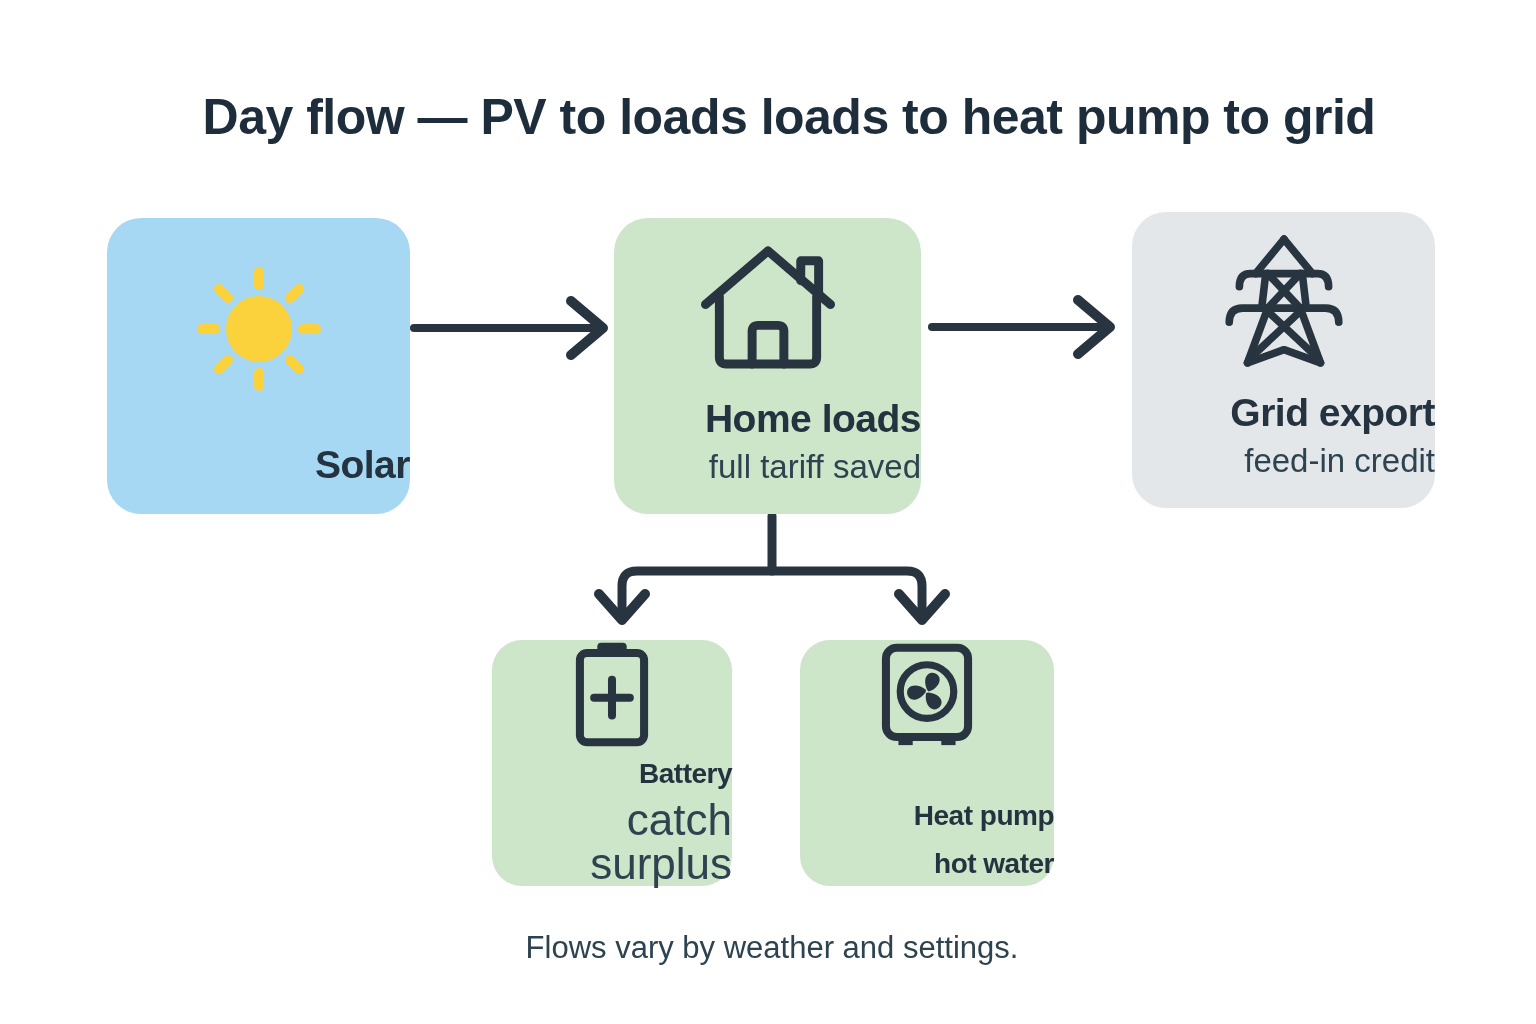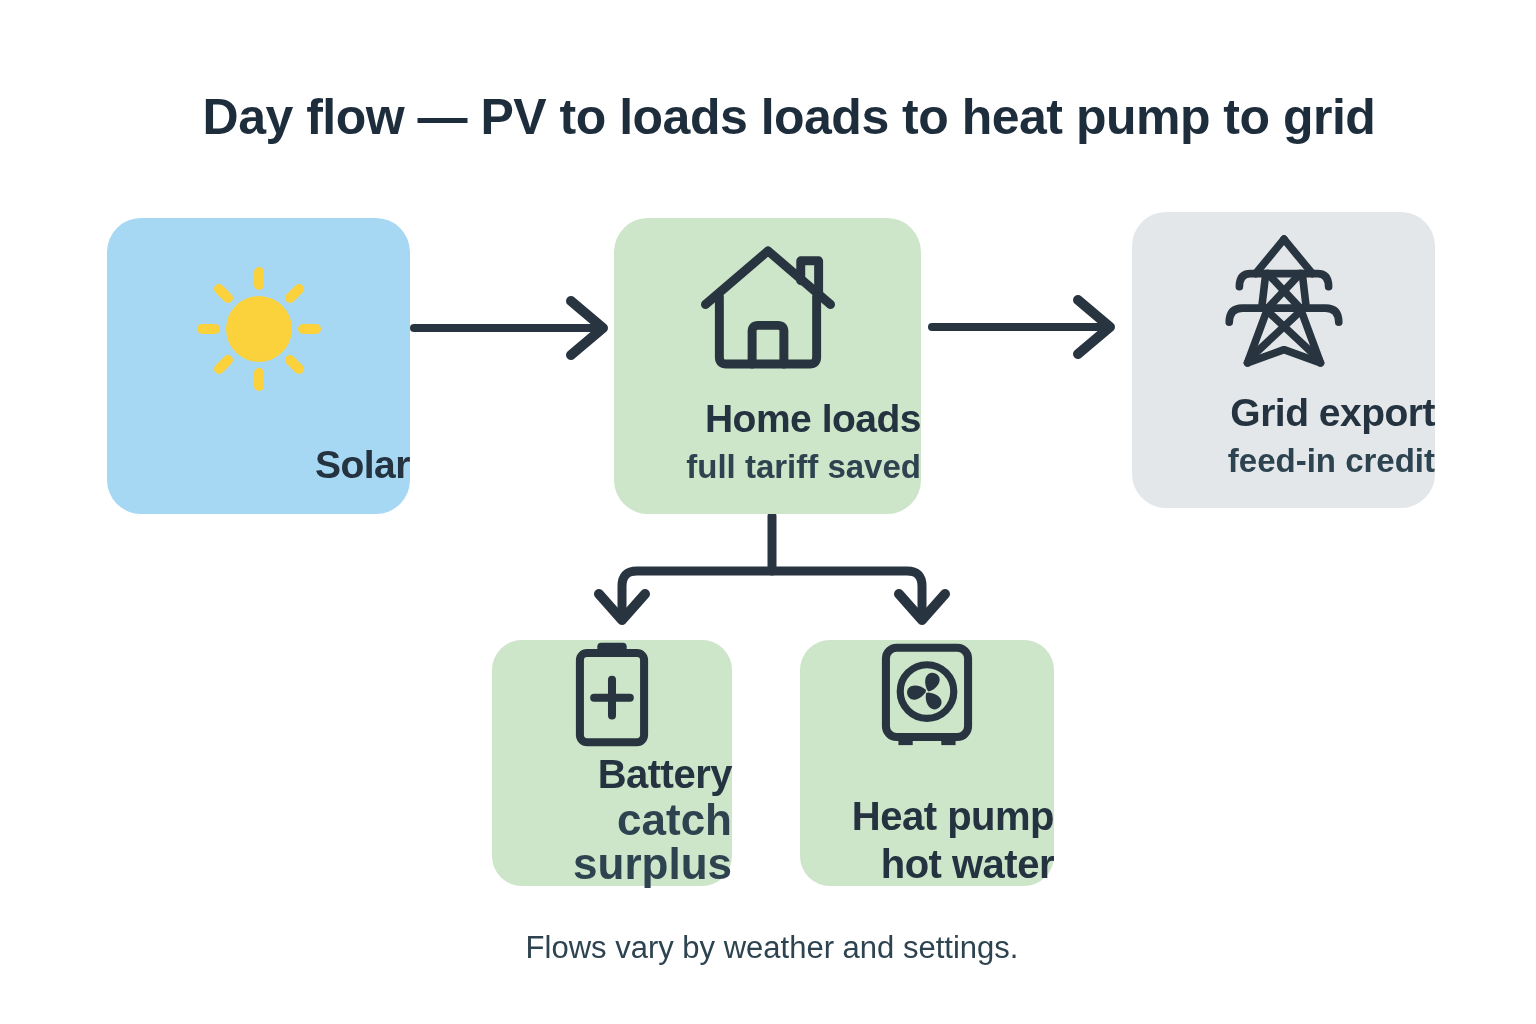--- a/index.html
+++ b/index.html
@@ -18,27 +18,27 @@
     color:var(--title-text);
   }
   .connectors{position:absolute;left:0;top:0;}
   .card{
     position:absolute;border-radius:34px;display:flex;flex-direction:column;
     align-items:center;text-align:right;
   }
   .card .icon-wrap{flex:1;display:flex;align-items:center;justify-content:center;width:100%;}
   .card .label{padding-bottom:24px;width:100%;}
   .card .node-title{font-size:39px;font-weight:700;letter-spacing:-0.5px;color:var(--node-title-text);line-height:50px;}
-  .card .node-subtitle{font-size:33px;font-weight:700;color:var(--node-subtitle-text);line-height:46px;}
+  .card .node-subtitle{font-size:33px;font-weight:400;color:var(--node-subtitle-text);line-height:46px;}
   #card-solar{left:107px;top:218px;width:303px;height:296px;background:var(--solar-box);}
   #card-home{left:614px;top:218px;width:307px;height:296px;background:var(--green-box);}
   #card-grid{left:1132px;top:212px;width:303px;height:296px;background:var(--grid-box);}
   #card-battery{left:492px;top:640px;width:240px;height:246px;background:var(--green-box);border-radius:30px;}
   #card-heat{left:800px;top:640px;width:254px;height:246px;background:var(--green-box);border-radius:30px;gap:40px;}
-  #card-battery .node-title,#card-heat .node-title{font-size:40px;line-height:48px;margin-left:47px;}
+  #card-battery .node-title,#card-heat .node-title{font-size:28px;line-height:48px;margin-left:47px;}
   #card-battery .node-subtitle{font-size:44px;line-height:44px;}
   #card-battery .label,#card-heat .label{padding-bottom:20px;}
   .footer{
     position:absolute;left:772px;top:930px;transform:translateX(-50%);
     white-space:nowrap;font-size:31px;color:var(--footer-text);font-weight:400;text-align:center;
   }
   .icon svg{display:block;}
 </style>
 </head>
 <body>

